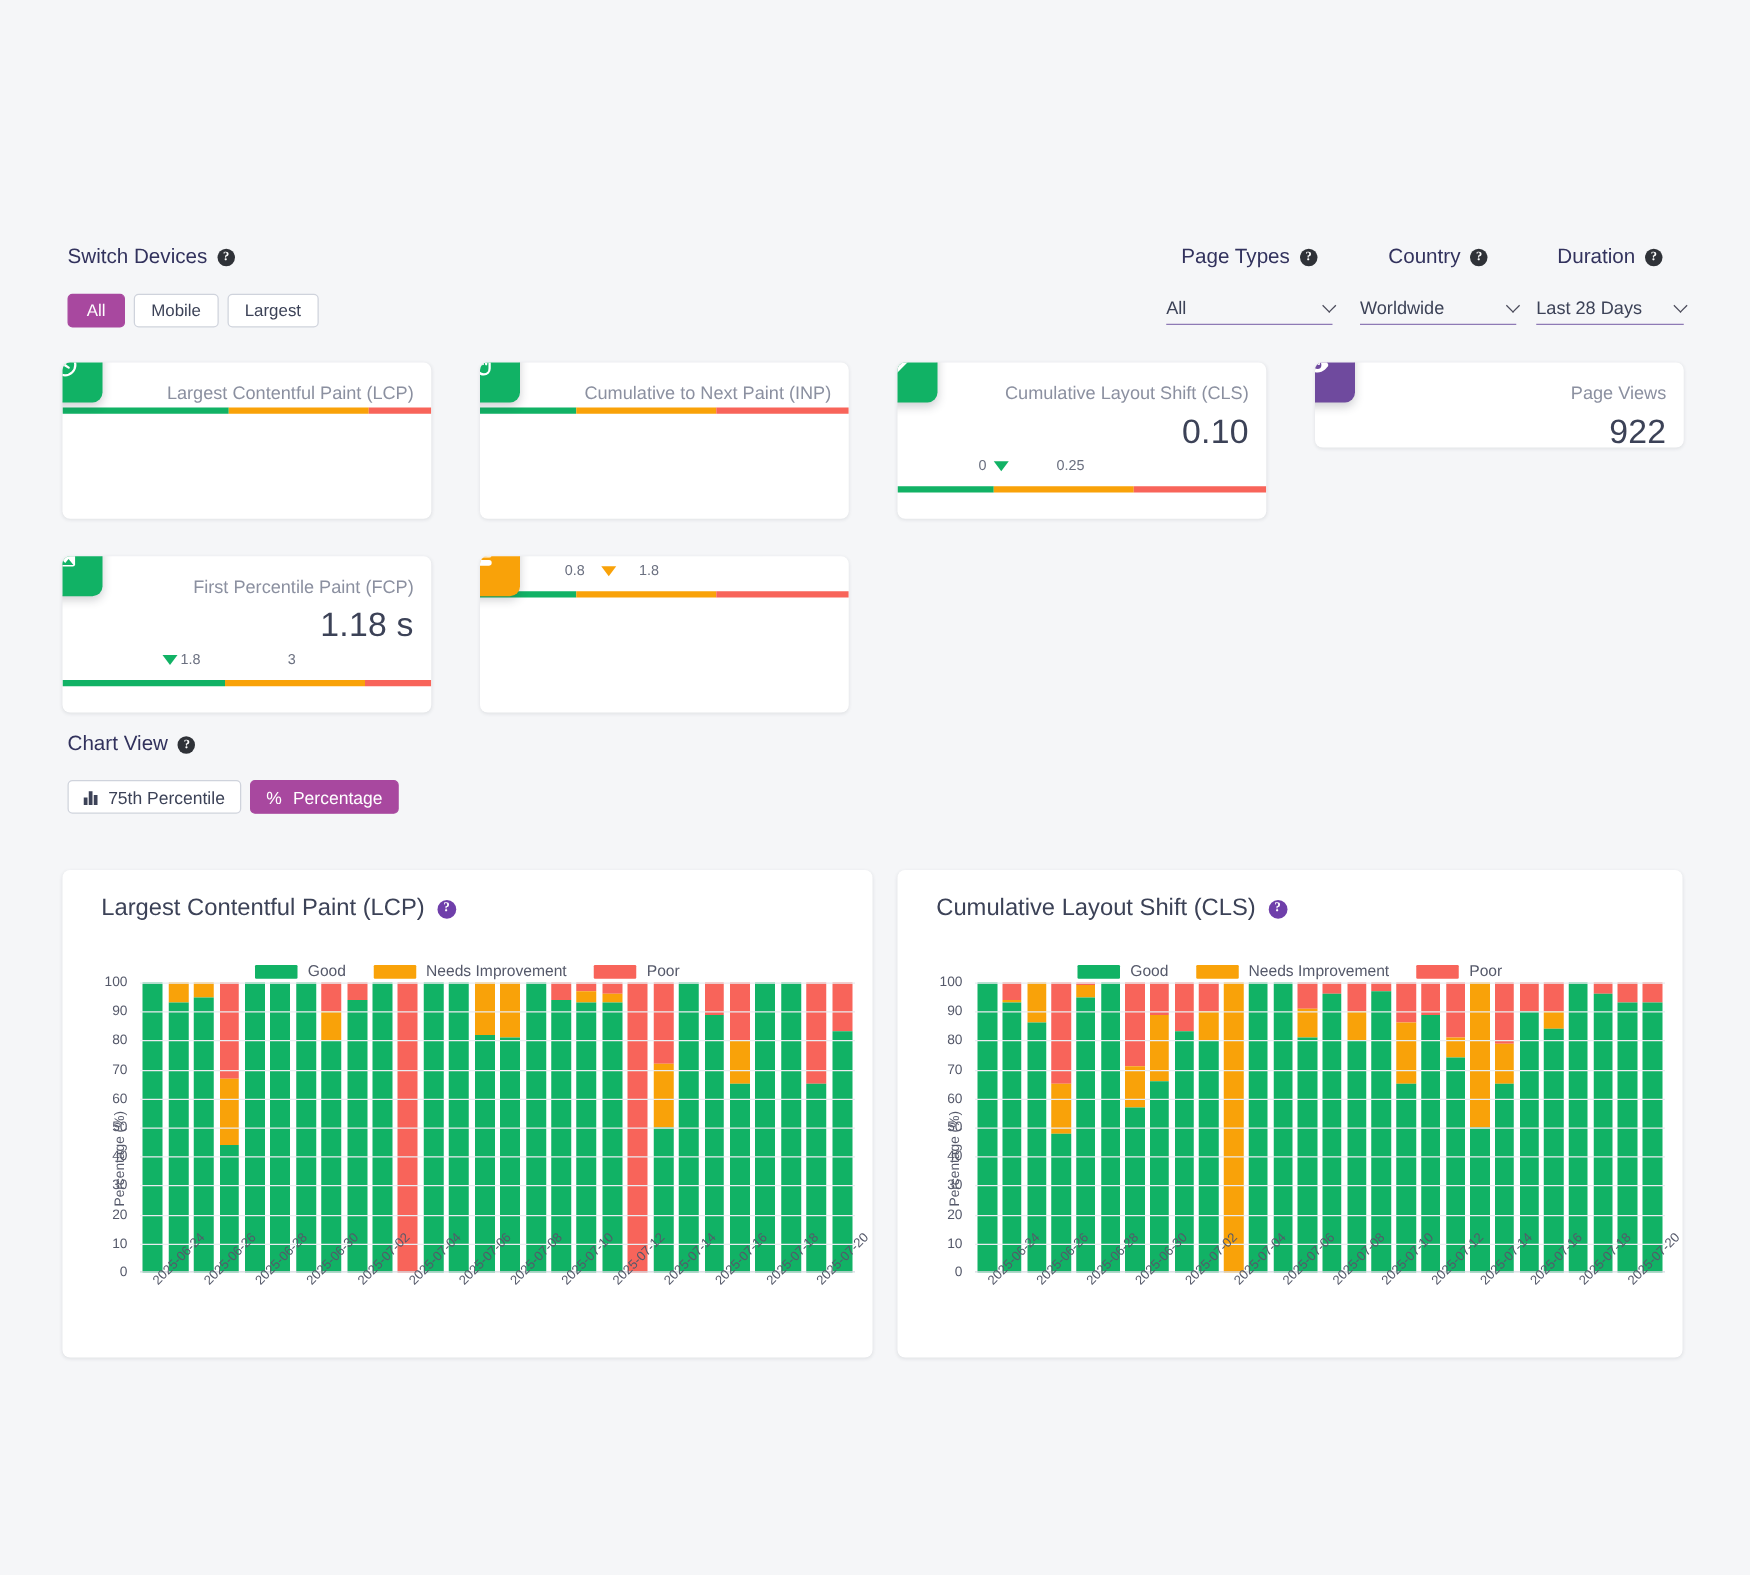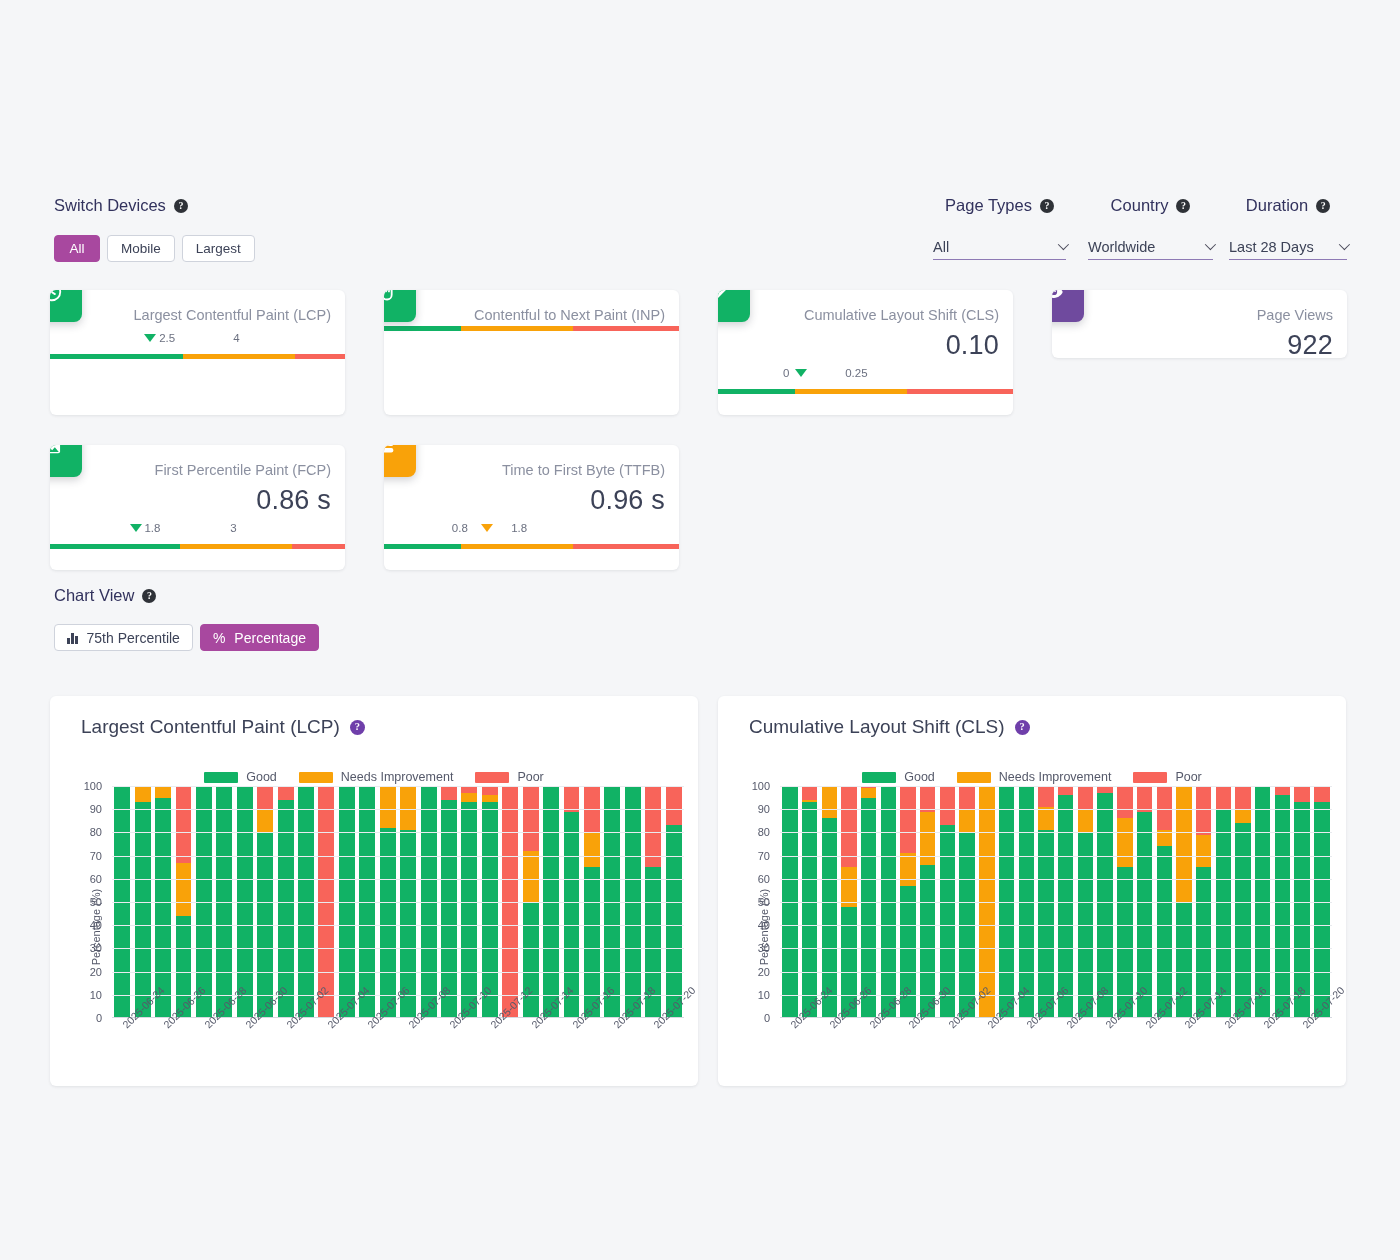--- a/index.html
+++ b/index.html
@@ -203,40 +203,35 @@
       <div class="card" style="left: 50px; top: 0px; width: 295px; height: 125px;">
         <div class="card-icon ic-green">
           <svg width="22" height="22" viewBox="0 0 24 24">
             <circle cx="12" cy="12" r="9" fill="none" stroke="#fff" stroke-width="2"></circle>
             <path d="M12 7v5.3l3.2 2" stroke="#fff" stroke-width="2" fill="none" stroke-linecap="round"></path>
           </svg>
         </div>
         <div class="card-body">
           <div class="card-title">Largest Contentful Paint (LCP)</div>
         </div>
-        <div class="card-scale">
-          <span class="scale-num" style="left:37%">2.5</span>
-          <span class="tri" style="left:32%"></span>
-          <span class="scale-num" style="left:62.1%">4</span>
-        </div>
         <div class="bar-track">
           <i class="bg-good" style="width:45%"></i>
           <i class="bg-ni" style="width:38%"></i>
           <i class="bg-poor" style="width:17%"></i>
         </div>
       </div>
       <div class="card" style="left: 384px; top: 0px; width: 295px; height: 125px;">
         <div class="card-icon ic-green">
           <svg width="22" height="22" viewBox="0 0 24 24">
             <path d="M9 11V5.4a1.6 1.6 0 0 1 3.2 0V11" fill="none" stroke="#fff" stroke-width="2" stroke-linecap="round"></path>
             <path d="M12.2 11.2V9.6a1.5 1.5 0 0 1 3 0v1.8M15.2 11.4v-1a1.5 1.5 0 0 1 3 0V15c0 3-2.2 5.2-5 5.2-2.6 0-4.3-1.3-5.4-3.3L6 13.6c-.5-.9 0-1.9 1-2.1.6-.1 1.2.1 1.5.7l.6 1.1" fill="none" stroke="#fff" stroke-width="2" stroke-linecap="round" stroke-linejoin="round"></path>
           </svg>
         </div>
         <div class="card-body">
-          <div class="card-title">Contentful to Next Paint (INP)</div>
+          <div class="card-title">Cumulative to Next Paint (INP)</div>
         </div>
         <div class="bar-track">
           <i class="bg-good" style="width:26%"></i>
           <i class="bg-ni" style="width:38%"></i>
           <i class="bg-poor" style="width:36%"></i>
         </div>
       </div>
       <div class="card" style="left: 718px; top: 0px; width: 295px; height: 125px;">
         <div class="card-icon ic-green">
           <svg width="22" height="22" viewBox="0 0 24 24">
@@ -275,45 +270,41 @@
       <div class="card" style="left: 50px; top: 155px; width: 295px; height: 125px;">
         <div class="card-icon ic-green">
           <svg width="22" height="22" viewBox="0 0 24 24">
             <rect x="3.2" y="5.2" width="17.6" height="13.6" rx="2" fill="#fff"></rect>
             <circle cx="8.4" cy="10" r="1.6" fill="#11b265"></circle>
             <path d="M4.6 17.4l4.6-4.8 3 3 2.9-3.4 4.3 5.2z" fill="#11b265"></path>
           </svg>
         </div>
         <div class="card-body">
           <div class="card-title">First Percentile Paint (FCP)</div>
-          <div class="card-value">0.86 s</div>
+          <div class="card-value">1.18 s</div>
         </div>
         <div class="card-scale">
           <span class="scale-num" style="left:32%">1.8</span>
           <span class="tri" style="left:27%"></span>
           <span class="scale-num" style="left:61.1%">3</span>
         </div>
         <div class="bar-track">
           <i class="bg-good" style="width:44%"></i>
           <i class="bg-ni" style="width:38%"></i>
           <i class="bg-poor" style="width:18%"></i>
         </div>
       </div>
       <div class="card" style="left: 384px; top: 155px; width: 295px; height: 125px;">
         <div class="card-icon ic-orange">
           <svg width="22" height="22" viewBox="0 0 24 24">
             <rect x="4" y="6" width="16" height="5" rx="2.2" fill="#fff"></rect>
             <rect x="4" y="13" width="16" height="5" rx="2.2" fill="#fff"></rect>
             <circle cx="8" cy="8.5" r="1.1" fill="#f9a209"></circle>
             <circle cx="8" cy="15.5" r="1.1" fill="#f9a209"></circle>
           </svg>
-        </div>
-        <div class="card-body">
-          <div class="card-title">Time to First Byte (TTFB)</div>
-          <div class="card-value">0.96 s</div>
         </div>
         <div class="card-scale">
           <span class="scale-num" style="left: 23%;">0.8</span>
           <span class="tri orange" style="left:33%"></span>
           <span class="scale-num" style="left:43.1%">1.8</span>
         </div>
         <div class="bar-track">
           <i class="bg-good" style="width:26%"></i>
           <i class="bg-ni" style="width:38%"></i>
           <i class="bg-poor" style="width:36%"></i>

